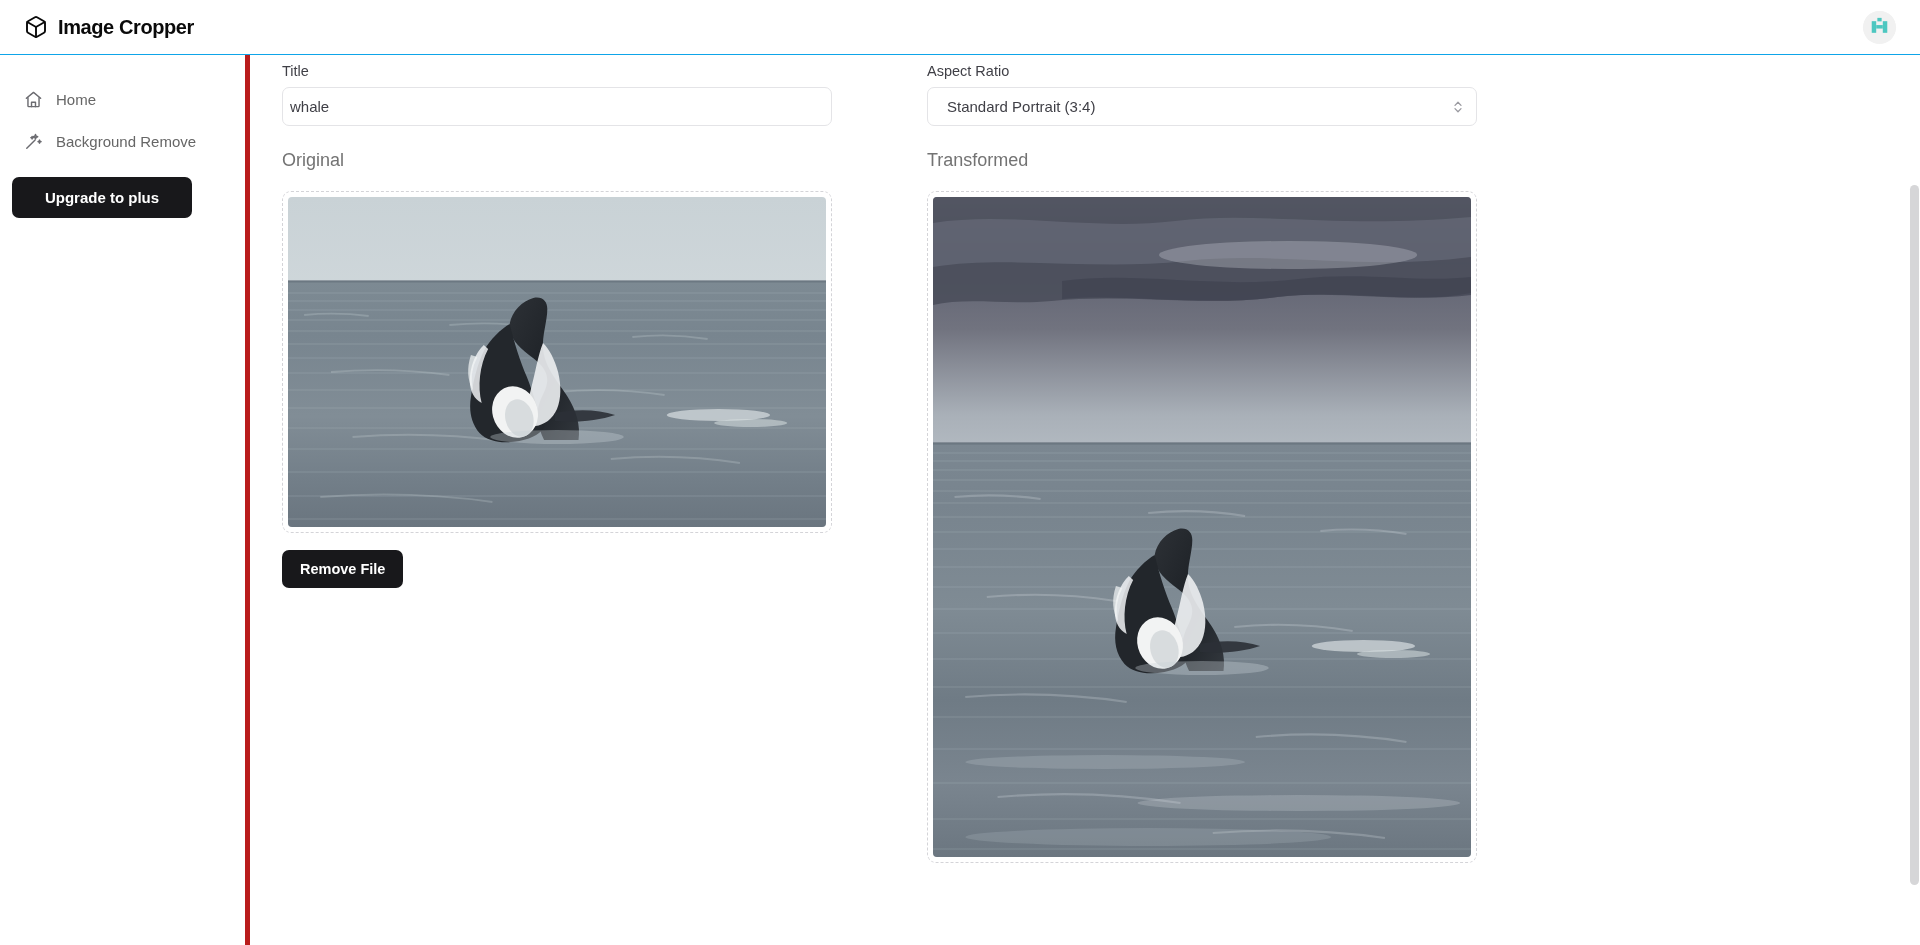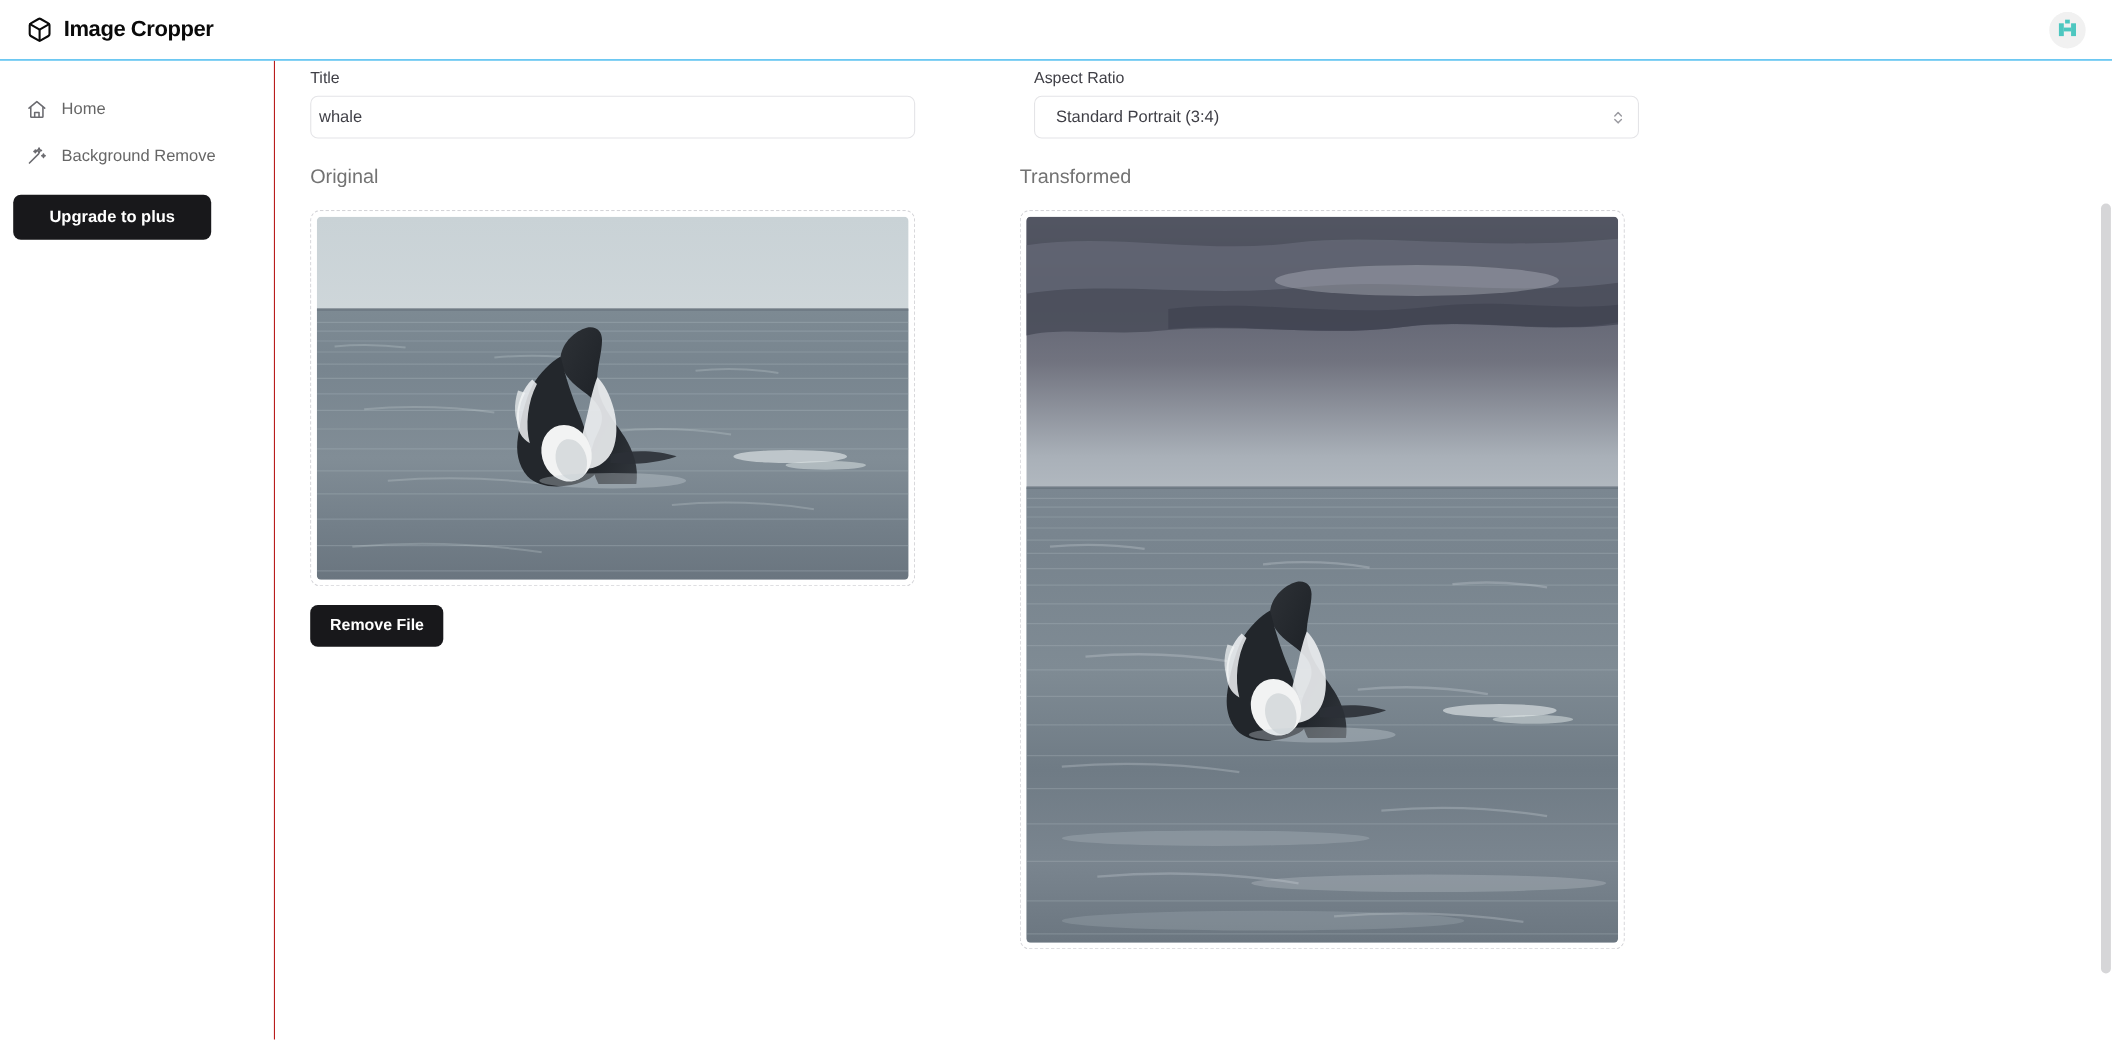--- a/index.html
+++ b/index.html
@@ -34,21 +34,21 @@
     background: #f1f1f1;
     display: flex; align-items: center; justify-content: center;
     overflow: hidden;
   }
 
   
   .sidebar {
     position: absolute; top: 55px; left: 0;
     width: 250px; height: 890px;
     background: #ffffff;
-    border-right: 1px solid #b91c1c;
+    border-right: 5px solid #b91c1c;
     padding: 24px 12px 0 12px;
     z-index: 10;
   }
   .nav { display: flex; flex-direction: column; gap: 2px; }
   .nav-item {
     display: flex; align-items: center; gap: 13px;
     height: 40px; padding: 0 12px;
     border-radius: 7px;
     cursor: pointer;
     color: #666666;
@@ -78,21 +78,21 @@
     position: absolute; top: 55px; left: 250px;
     width: 1670px; height: 890px;
     background: #ffffff;
     overflow: hidden;
   }
   .content {
     position: relative;
     padding: 8px 40px 0 32px;
   }
 
-  .field-row { display: flex; gap: 13px; }
+  .field-row { display: flex; gap: 0; }
   .field { width: 550px; }
   .field.right { margin-left: 95px; }
   .field-label {
     font-size: 14.5px; color: #3f3f46;
     margin-bottom: 8px; display: block;
   }
   .text-input {
     width: 100%; height: 39px;
     border: 1px solid #e4e4e7; border-radius: 7px;
     background: #ffffff;

